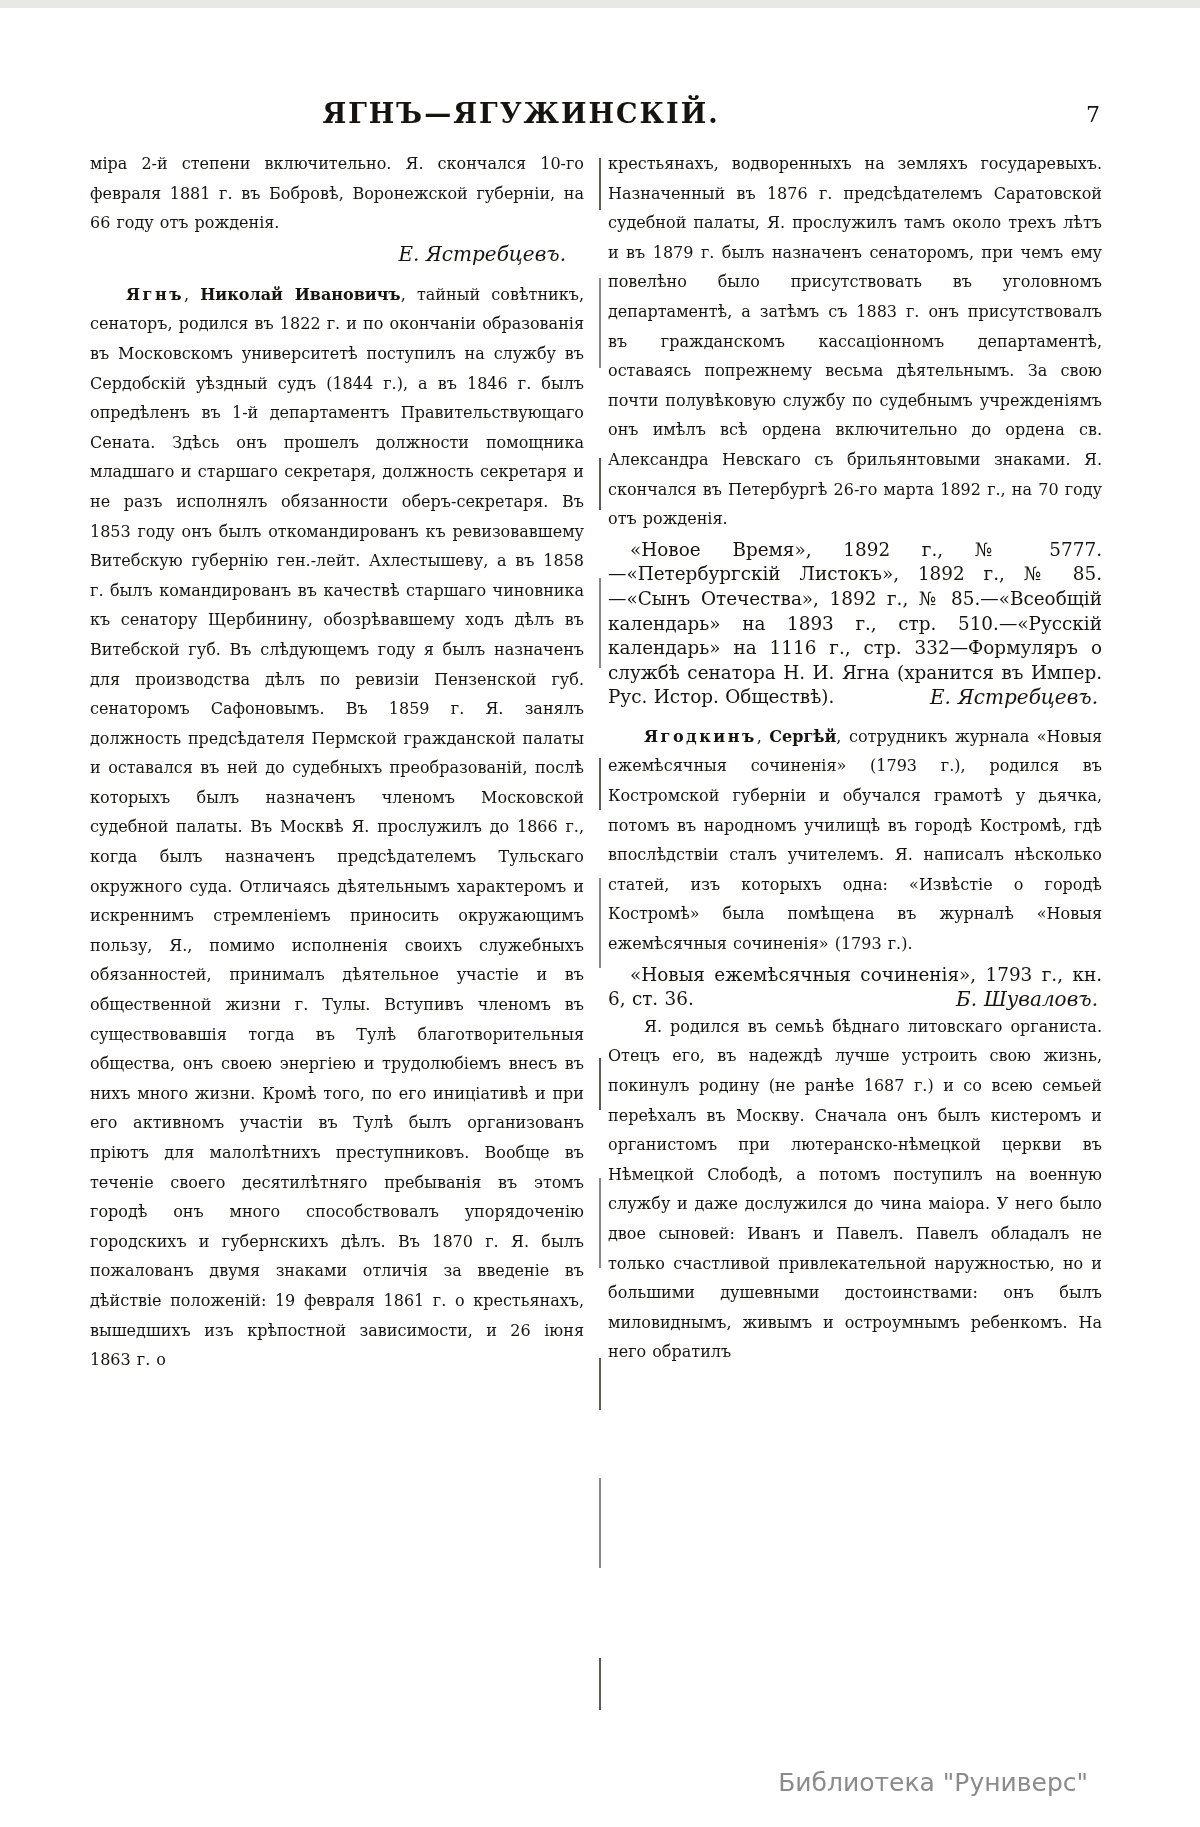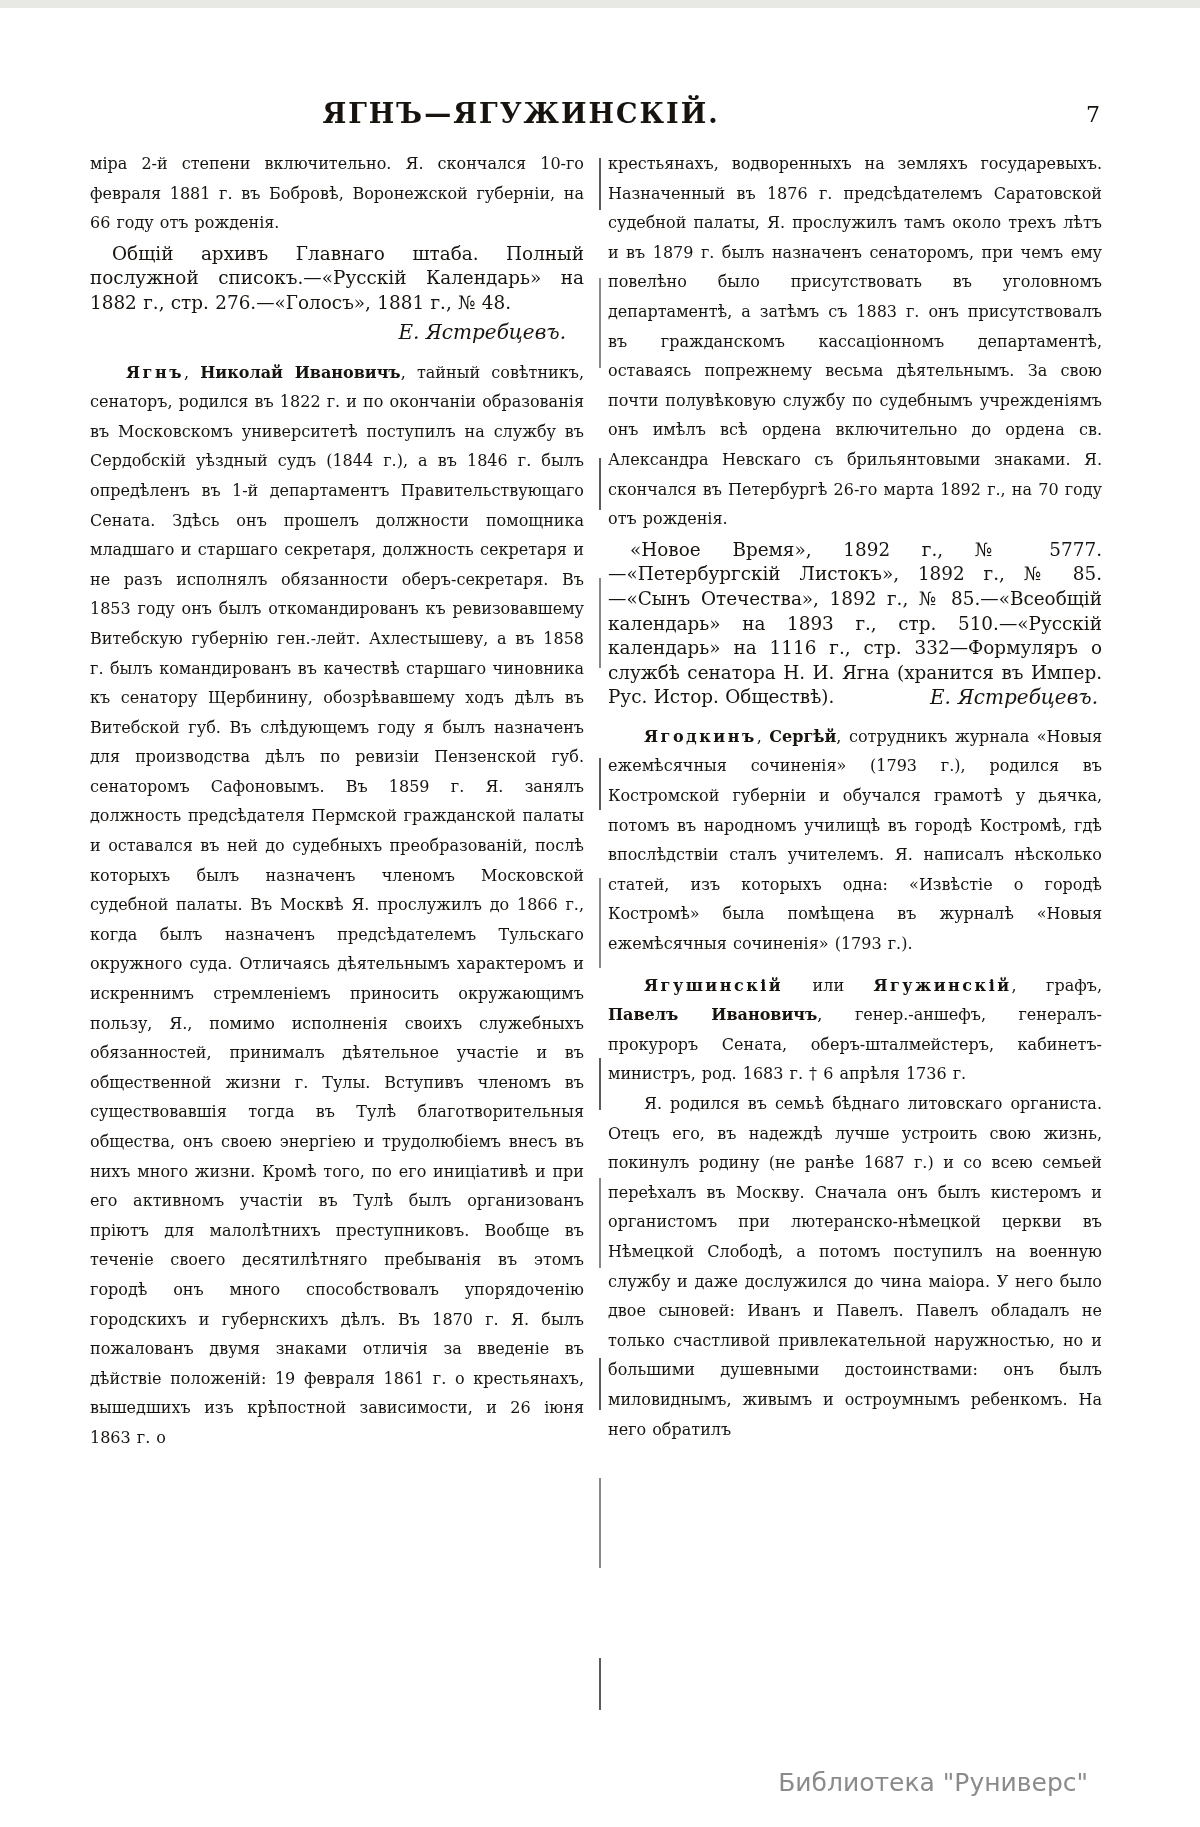--- a/index.html
+++ b/index.html
@@ -73,28 +73,27 @@
   <div class="running-head">
     <div class="running-title">ЯГНЪ—ЯГУЖИНСКІЙ.</div>
     <div class="page-num">7</div>
   </div>
 
   <div class="col-rule"></div>
 
   <div class="textbody">
     <div class="col">
         <p class="body noindent"><span>міра 2-й степени включительно. Я. скончался 10-го февраля 1881 г. въ Бобровѣ, Воронежской губерніи, на 66 году отъ рожденія.</span></p>
-        <p class="cite"><span>Общій архивъ Главнаго штаба. Полный послужной списокъ.—«Русскій Календарь» на 1882 г., стр. 276.—«Голосъ», 1881 г., № 48.</span></p>
         <p class="sig"><span>Е. Ястребцевъ.</span></p>
         <p class="body entry"><span class="hw">Ягнъ</span><span>, </span><span class="bi">Николай Ивановичъ</span><span>, тайный совѣтникъ, сенаторъ, родился въ 1822 г. и по окончаніи образованія въ Московскомъ университетѣ поступилъ на службу въ Сердобскій уѣздный судъ (1844 г.), а въ 1846 г. былъ опредѣленъ въ 1-й департаментъ Правительствующаго Сената. Здѣсь онъ прошелъ должности помощника младшаго и старшаго секретаря, должность секретаря и не разъ исполнялъ обязанности оберъ-секретаря. Въ 1853 году онъ былъ откомандированъ къ ревизовавшему Витебскую губернію ген.-лейт. Ахлестышеву, а въ 1858 г. былъ командированъ въ качествѣ старшаго чиновника къ сенатору Щербинину, обозрѣвавшему ходъ дѣлъ въ Витебской губ. Въ слѣдующемъ году я былъ назначенъ для производства дѣлъ по ревизіи Пензенской губ. сенаторомъ Сафоновымъ. Въ 1859 г. Я. занялъ должность предсѣдателя Пермской гражданской палаты и оставался въ ней до судебныхъ преобразованій, послѣ которыхъ былъ назначенъ членомъ Московской судебной палаты. Въ Москвѣ Я. прослужилъ до 1866 г., когда былъ назначенъ предсѣдателемъ Тульскаго окружного суда. Отличаясь дѣятельнымъ характеромъ и искреннимъ стремленіемъ приносить окружающимъ пользу, Я., помимо исполненія своихъ служебныхъ обязанностей, принималъ дѣятельное участіе и въ общественной жизни г. Тулы. Вступивъ членомъ въ существовавшія тогда въ Тулѣ благотворительныя общества, онъ своею энергіею и трудолюбіемъ внесъ въ нихъ много жизни. Кромѣ того, по его иниціативѣ и при его активномъ участіи въ Тулѣ былъ организованъ пріютъ для малолѣтнихъ преступниковъ. Вообще въ теченіе своего десятилѣтняго пребыванія въ этомъ городѣ онъ много способствовалъ упорядоченію городскихъ и губернскихъ дѣлъ. Въ 1870 г. Я. былъ пожалованъ двумя знаками отличія за введеніе въ дѣйствіе положеній: 19 февраля 1861 г. о крестьянахъ, вышедшихъ изъ крѣпостной зависимости, и 26 іюня 1863 г. о</span></p>
       </div>
     <div class="col">
         <p class="body noindent"><span>крестьянахъ, водворенныхъ на земляхъ государевыхъ. Назначенный въ 1876 г. предсѣдателемъ Саратовской судебной палаты, Я. прослужилъ тамъ около трехъ лѣтъ и въ 1879 г. былъ назначенъ сенаторомъ, при чемъ ему повелѣно было присутствовать въ уголовномъ департаментѣ, а затѣмъ съ 1883 г. онъ присутствовалъ въ гражданскомъ кассаціонномъ департаментѣ, оставаясь попрежнему весьма дѣятельнымъ. За свою почти полувѣковую службу по судебнымъ учрежденіямъ онъ имѣлъ всѣ ордена включительно до ордена св. Александра Невскаго съ брильянтовыми знаками. Я. скончался въ Петербургѣ 26-го марта 1892 г., на 70 году отъ рожденія.</span></p>
         <p class="cite"><span>«Новое Время», 1892 г., № 5777.—«Петербургскій Листокъ», 1892 г., № 85.—«Сынъ Отечества», 1892 г., № 85.—«Всеобщій календарь» на 1893 г., стр. 510.—«Русскій календарь» на 1116 г., стр. 332—Формуляръ о службѣ сенатора Н. И. Ягна (хранится въ Импер. Рус. Истор. Обществѣ).</span><span class="fr">Е. Ястребцевъ.</span></p>
         <p class="body entry"><span class="hw">Ягодкинъ</span><span>, </span><span class="bi">Сергѣй</span><span>, сотрудникъ журнала «Новыя ежемѣсячныя сочиненія» (1793 г.), родился въ Костромской губерніи и обучался грамотѣ у дьячка, потомъ въ народномъ училищѣ въ городѣ Костромѣ, гдѣ впослѣдствіи сталъ учителемъ. Я. написалъ нѣсколько статей, изъ которыхъ одна: «Извѣстіе о городѣ Костромѣ» была помѣщена въ журналѣ «Новыя ежемѣсячныя сочиненія» (1793 г.).</span></p>
-        <p class="body entry"><span class="hw">Ягушинскій</span><span> или </span><span class="hw">Ягужинскій</span><span>, графъ, </span><span class="bi">Павелъ Ивановичъ</span><span>, генер.-аншефъ, генералъ-прокуроръ Сената, оберъ-шталмейстеръ, кабинетъ-министръ, род. 1683 г. † 6 апрѣля 1736 г.</span></p>
+        <p class="cite"><span>«Новыя ежемѣсячныя сочиненія», 1793 г., кн. 6, ст. 36.</span><span class="fr">Б. Шуваловъ.</span></p>
         <p class="body"><span>Я. родился въ семьѣ бѣднаго литовскаго органиста. Отецъ его, въ надеждѣ лучше устроить свою жизнь, покинулъ родину (не ранѣе 1687 г.) и со всею семьей переѣхалъ въ Москву. Сначала онъ былъ кистеромъ и органистомъ при лютеранско-нѣмецкой церкви въ Нѣмецкой Слободѣ, а потомъ поступилъ на военную службу и даже дослужился до чина маіора. У него было двое сыновей: Иванъ и Павелъ. Павелъ обладалъ не только счастливой привлекательной наружностью, но и большими душевными достоинствами: онъ былъ миловиднымъ, живымъ и остроумнымъ ребенкомъ. На него обратилъ</span></p>
       </div>
   </div>
 
   <div class="watermark">Библиотека "Руниверс"</div>
 
 </div>
 
 </body></html>

